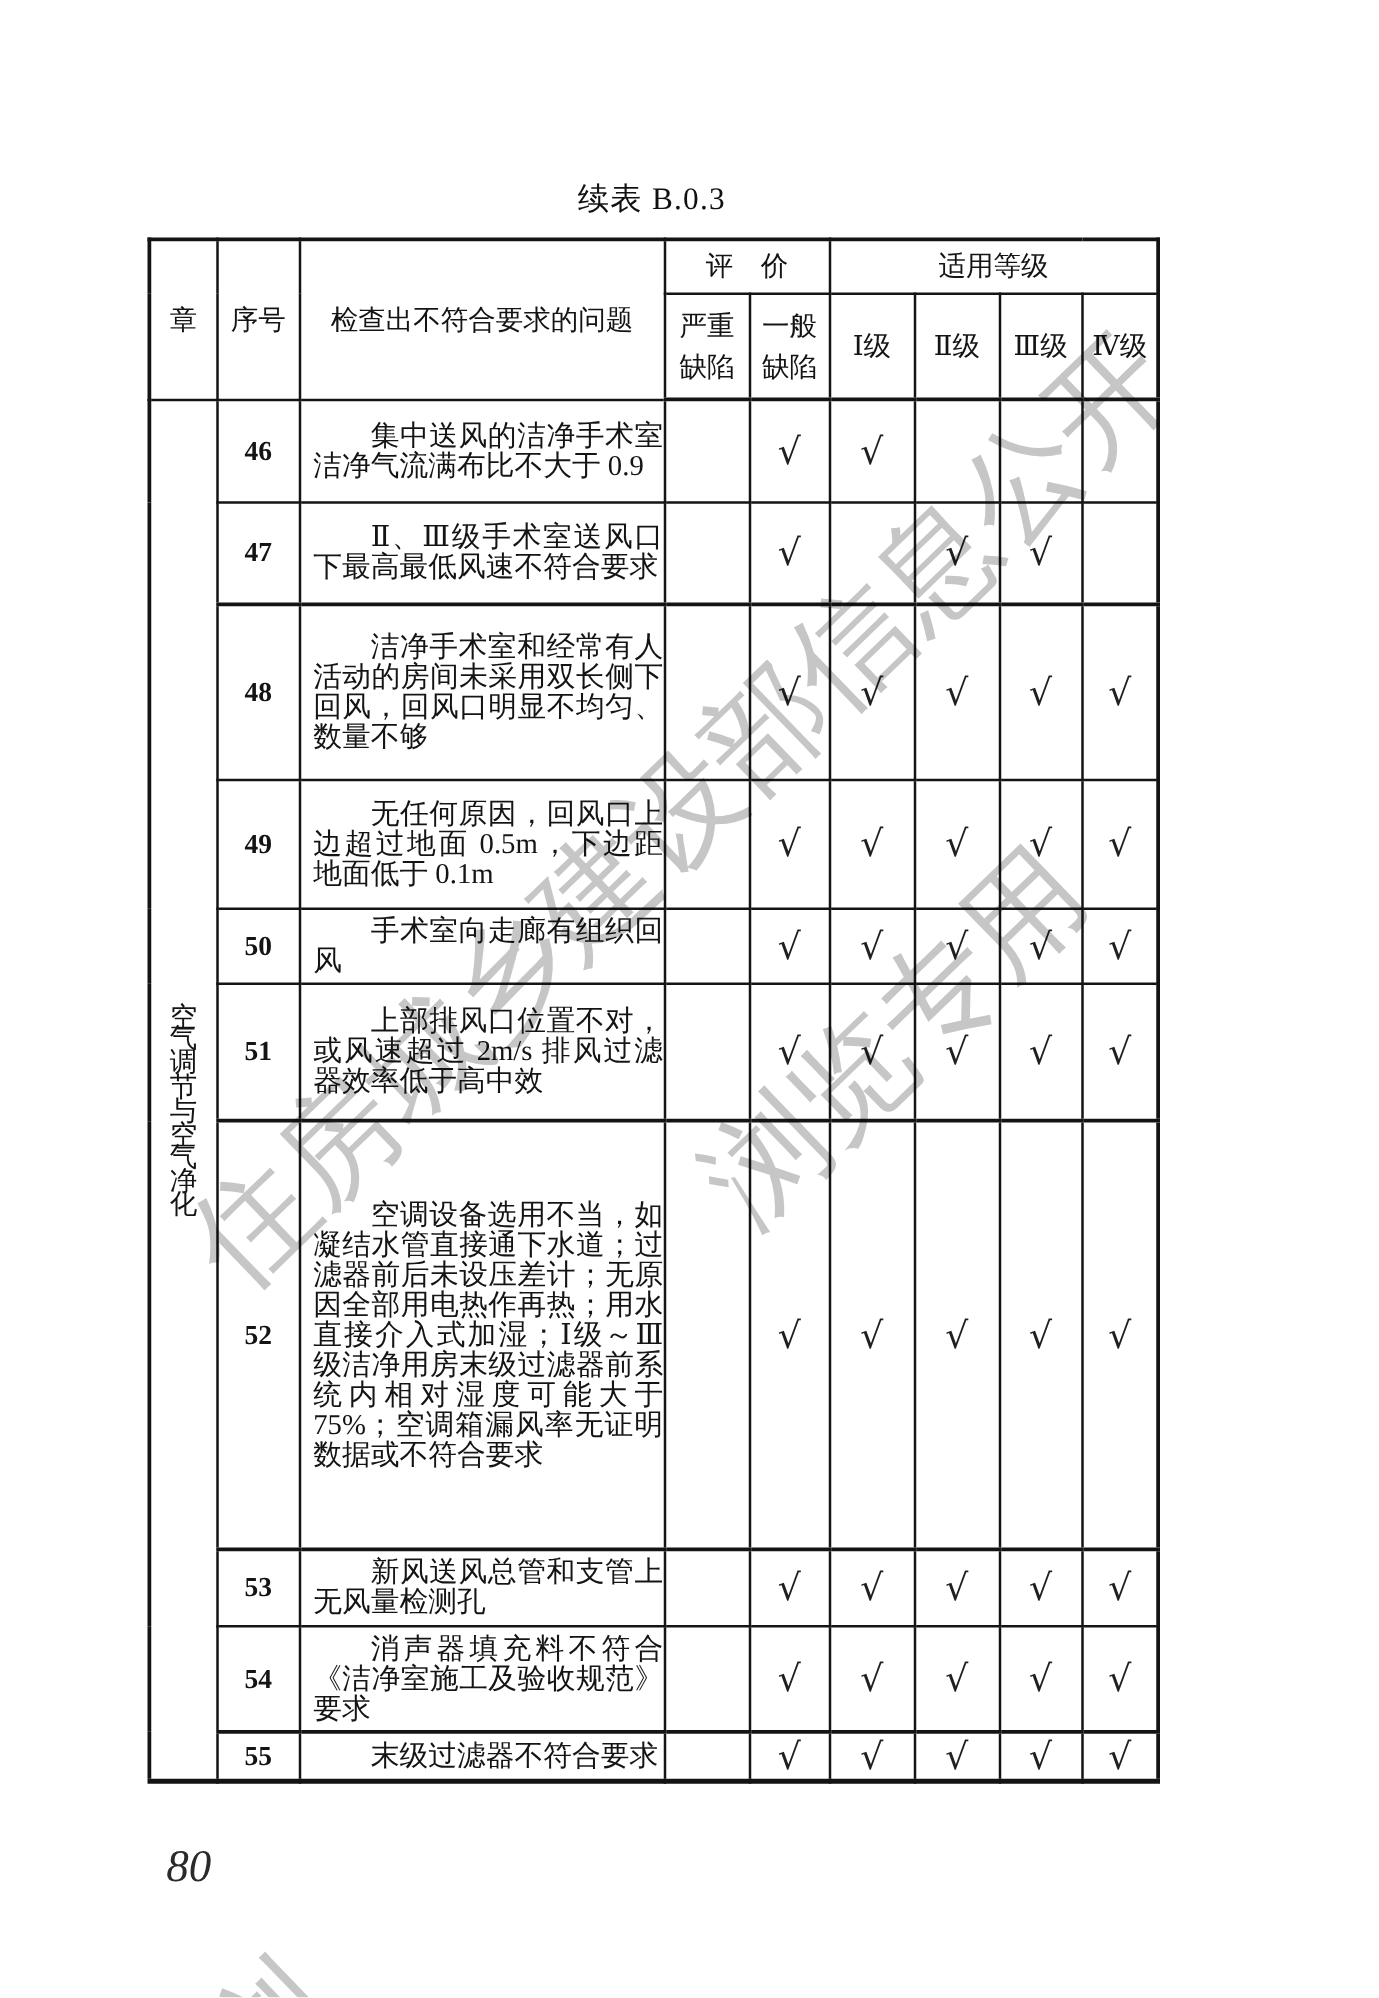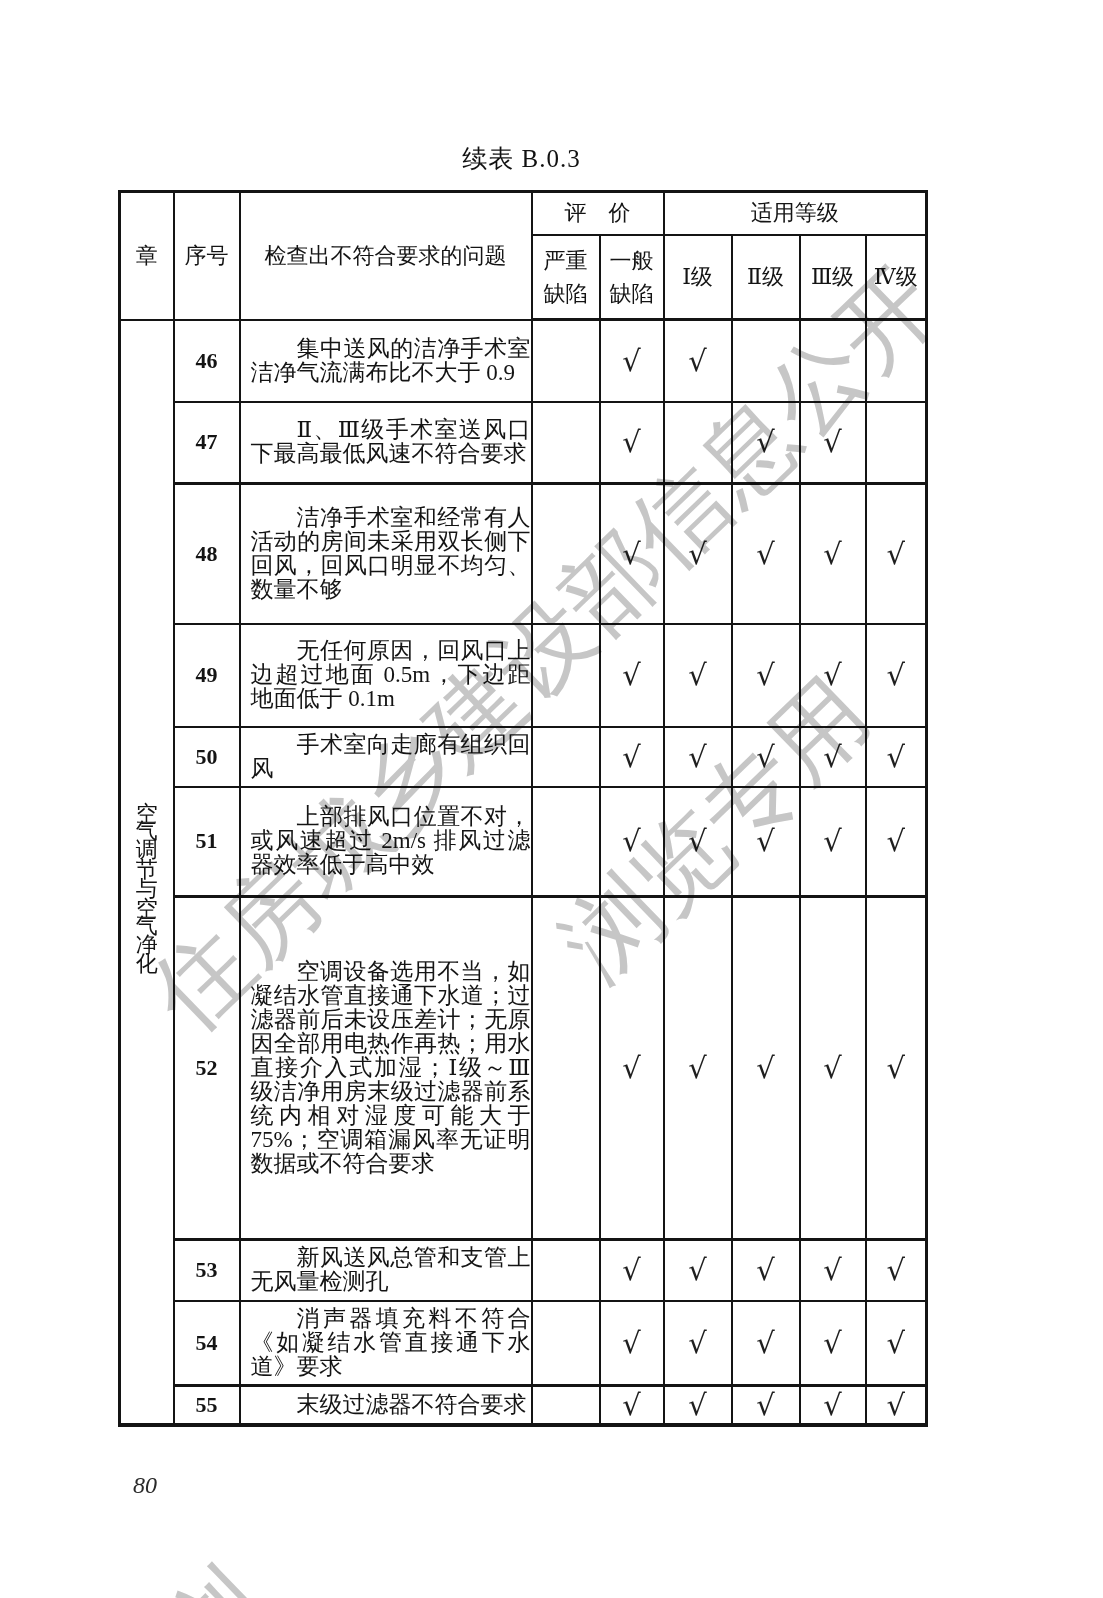--- a/index.html
+++ b/index.html
@@ -40,21 +40,21 @@
   .wm {
     position:absolute; white-space:nowrap; font-size:95px; color:#a0a0a0;
     opacity:0.6; pointer-events:none; mix-blend-mode:multiply;
     transform:translate(-50%,-50%) rotate(-44deg);
     font-family:"Liberation Serif","DejaVu Serif",serif;
   }
   .wm1 { left:545px; top:650px; }
   .wm2 { left:717px; top:830px; }
   .wm3 { left:215px; top:1622px; }
   .page-number {
-    position:absolute; left:133px; top:1472px; font-size:24px;
+    position:absolute; left:133px; top:1472px; font-size:36px;
     font-style:italic; color:#2a2a2a; font-family:"Liberation Serif",serif;
   }
 </style>
 </head>
 <body>
 
 <div class="page">
 
   <div class="doc-title">续表 B.0.3</div>
 
@@ -185,21 +185,21 @@
           <td class="check-cell"></td>
           <td class="check-cell"><span>√</span></td>
           <td class="check-cell"><span>√</span></td>
           <td class="check-cell"><span>√</span></td>
           <td class="check-cell"><span>√</span></td>
           <td class="check-cell"><span>√</span></td>
         </tr>
         <tr class="thick" style="height: 75px;">
           <td class="num">54</td>
           <td class="problem">
-            <div class="ptext">消声器填充料不符合《如凝结水管直接通下水道》要求</div>
+            <div class="ptext">消声器填充料不符合《洁净室施工及验收规范》要求</div>
           </td>
           <td class="check-cell"></td>
           <td class="check-cell"><span>√</span></td>
           <td class="check-cell"><span>√</span></td>
           <td class="check-cell"><span>√</span></td>
           <td class="check-cell"><span>√</span></td>
           <td class="check-cell"><span>√</span></td>
         </tr>
         <tr style="height: 40px;">
           <td class="num">55</td>

